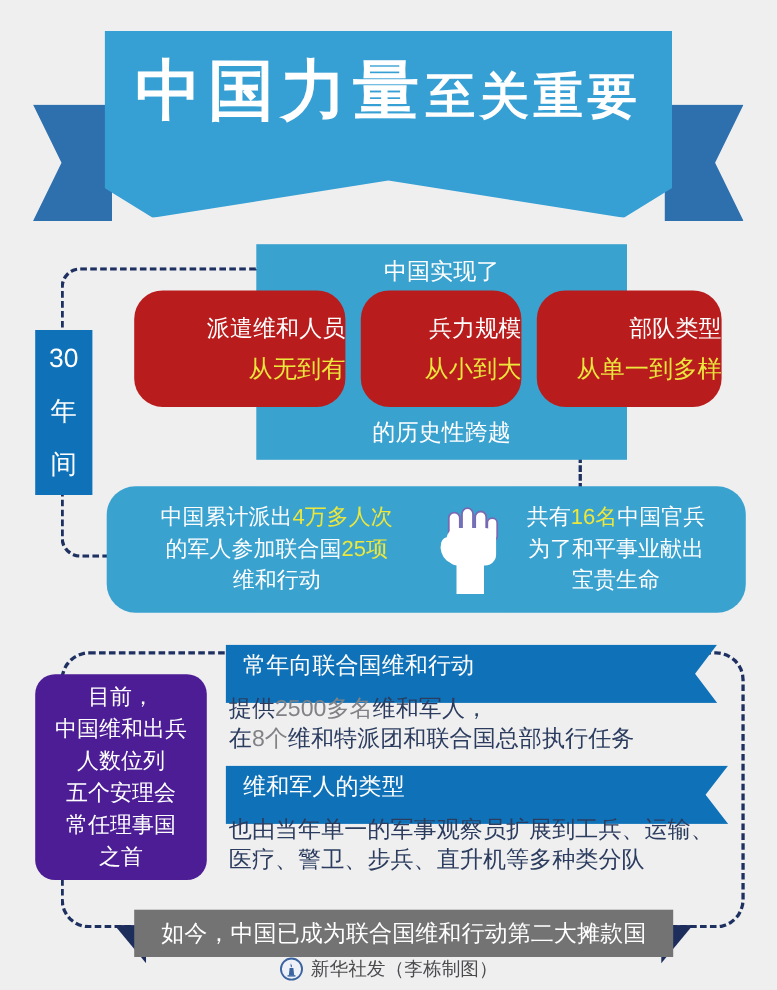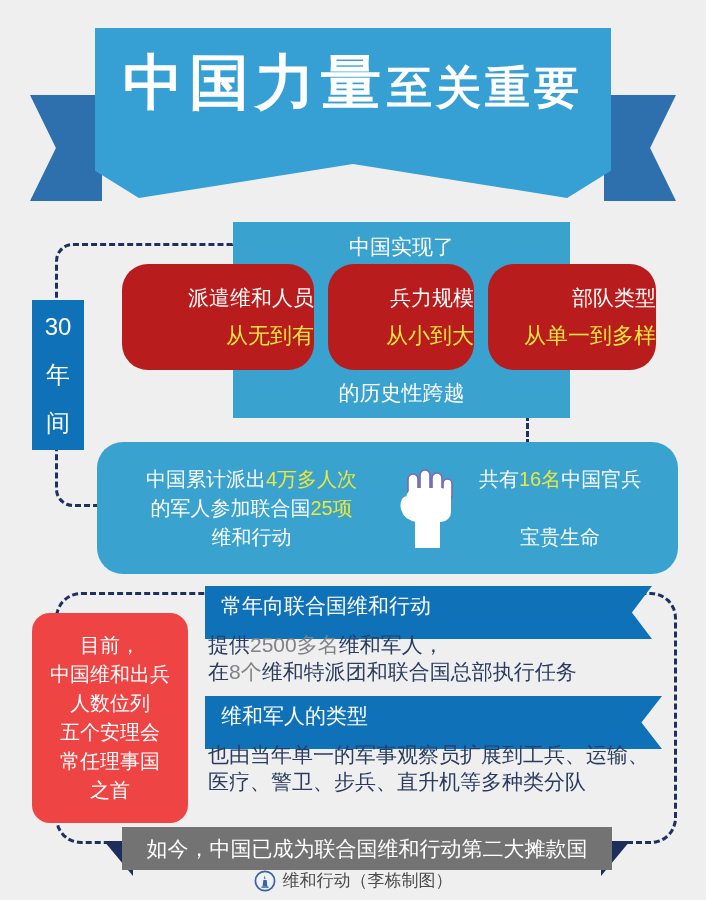--- a/index.html
+++ b/index.html
@@ -47,31 +47,31 @@
   .card-1 { left:122px; width:192px; }
   .card-2 { left:328px; width:146px; }
   .card-3 { left:488px; width:168px; }
   .card-title { color:#fff; font-size:21px; margin-bottom:9px; }
   .card-hl { color:#ece73d; font-size:22px; }
   .period-box { left:32px; top:300px; width:52px; height:150px; background:#0f72b8; z-index:1;
     display:flex; flex-direction:column; align-items:center; justify-content:center;
     color:#fff; font-size:24px; line-height:48px; }
 
   
-  .stats-box { left:97px; top:442px; width:581px; height:132px; border-radius:26px; z-index:1;
+  .stats-box { left:97px; top:442px; width:581px; height:115px; border-radius:26px; z-index:1;
     display:flex; align-items:center; }
   .stats-left { width:285px; margin-left:12px; text-align:center;
     color:#fff; font-size:20px; line-height:29px; }
   .stats-right { flex:1; margin-right:16px; text-align:center;
     color:#fff; font-size:20px; line-height:29px; }
   .yel { color:#ece73d; }
   .fist-wrap { width:64px; height:84px; flex:0 0 auto; }
 
   
-  .side-box { left:32px; top:613px; width:156px; height:210px; background:#ef4444;
+  .side-box { left:32px; top:613px; width:156px; height:187px; background:#4c1d95;
     border-radius:18px; z-index:1; display:flex; flex-direction:column;
     align-items:center; justify-content:center; color:#fff; font-size:20px; line-height:29px;
     text-align:center; }
   .ribbon { background:#0f72b8; height:53px; z-index:1; color:#fff; font-size:21px;
     line-height:40px; padding-left:16px;
     clip-path: polygon(0 0, 100% 0, 95.5% 50%, 100% 100%, 0 100%); }
   .ribbon-1 { left:205px; top:586px; width:447px; }
   .ribbon-2 { left:205px; top:696px; width:457px; }
   .bodytext { z-index:1; color:#2b3c5e; font-size:21px; line-height:27px; }
   .body-1 { left:208px; top:631px; }
@@ -145,21 +145,21 @@
           <rect x="26" y="4" width="10" height="30" rx="5" stroke="#7b68b2" stroke-width="1.6"></rect>
           <rect x="38" y="7" width="10" height="27" rx="5" stroke="#7b68b2" stroke-width="1.6"></rect>
           <rect x="49" y="13" width="9" height="21" rx="4.5" stroke="#7b68b2" stroke-width="1.6"></rect>
           <rect x="12" y="22" width="45" height="34" rx="10"></rect>
           <ellipse cx="15" cy="42" rx="8" ry="12" transform="rotate(-18 15 42)"></ellipse>
         </g>
       </svg>
     </div>
     <div class="stats-right">
       <span>共有</span><span class="yel">16名</span><span>中国官兵</span><br>
-      <br>
+      <span>为了和平事业献出</span><br>
       <span>宝贵生命</span>
     </div>
   </div>
 
   <div class="abs side-box">
     <span>目前，</span>
     <span>中国维和出兵</span>
     <span>人数位列</span>
     <span>五个安理会</span>
     <span>常任理事国</span>
@@ -184,16 +184,16 @@
 
   <div class="abs credit">
     <span style="display:inline-flex;">
       <svg viewBox="0 0 22 22" width="22" height="22">
         <circle cx="11" cy="11" r="9.6" fill="#eef2f8" stroke="#3a63a0" stroke-width="1.7"></circle>
         <path d="M11 4.5 C9.4 6.8 12.6 7.2 11 9.5 C10 8.6 9.6 7 11 4.5 Z" fill="#3a63a0"></path>
         <path d="M9.3 10 L12.7 10 L13.4 16.5 L8.6 16.5 Z" fill="#3a63a0"></path>
         <rect x="7.4" y="16.5" width="7.2" height="1.3" fill="#3a63a0"></rect>
       </svg>
     </span>
-    <span class="credit-text">维和行动（李栋制图）</span>
+    <span class="credit-text">新华社发（李栋制图）</span>
   </div>
 
 </div>
 
 </body></html>

